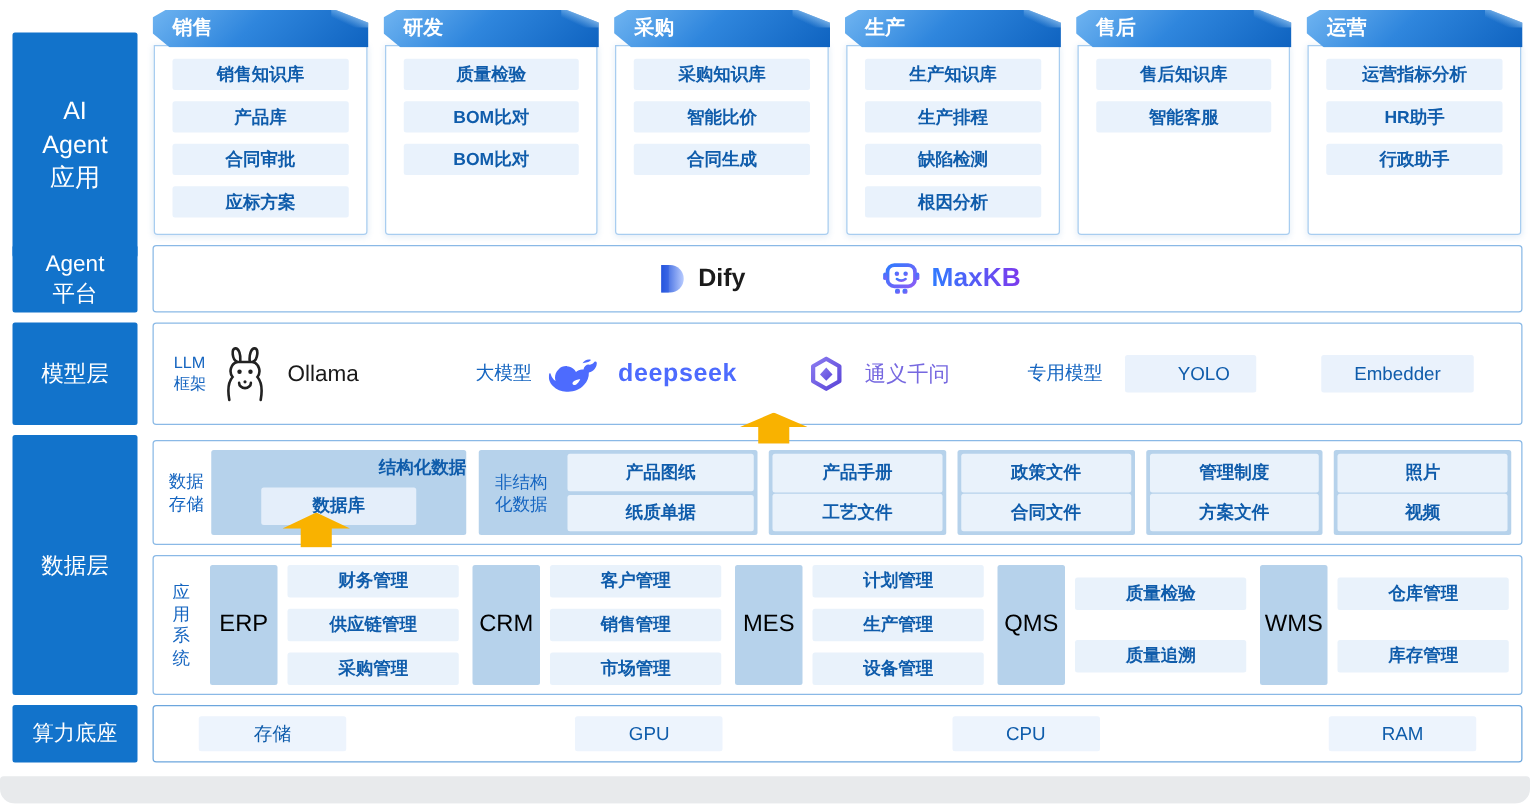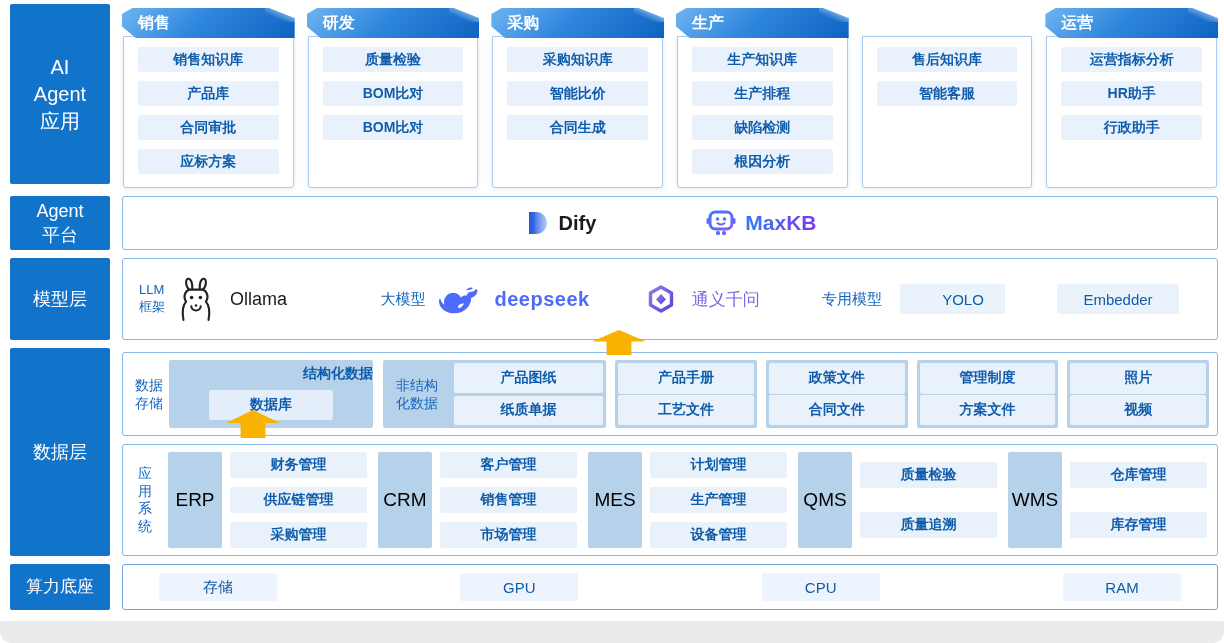--- a/index.html
+++ b/index.html
@@ -3,21 +3,21 @@
 <meta charset="utf-8">
 <style>
   * { margin:0; padding:0; box-sizing:border-box; }
   html,body { width:1224px; height:643px; background:#fff; font-family:"Liberation Sans","DejaVu Sans",sans-serif; }
   #page { position:relative; width:1224px; height:643px; background:#fff; overflow:hidden; }
 
   
   .rail-block { position:absolute; left:10px; width:100px; background:#1273cb; color:#fff;
     display:flex; align-items:center; justify-content:center; text-align:center;
     white-space:pre-line; border-radius:2px; line-height:1.35; }
-  #rail-0 { top:4px;  height:180px; font-size:20px; }
+  #rail-0 { top:26px;  height:180px; font-size:20px; }
   #rail-1 { top:196px; height:54px; font-size:18px; }
   #rail-2 { top:258px; height:82px; font-size:18px; }
   #rail-3 { top:348px; height:208px; font-size:18px; }
   #rail-4 { top:564px; height:46px; font-size:17px; }
 
   
   #cards { position:absolute; left:122px; top:8px; width:1096px; height:180px;
     display:flex; gap:12px; }
   .card { flex:1; position:relative; }
   .card-header { position:absolute; top:0; left:0; right:0; height:30px; z-index:2;
@@ -150,20 +150,21 @@
     <div class="card">
       <div class="card-header">生产</div>
       <div class="card-body">
         <div class="card-pill">生产知识库</div>
         <div class="card-pill">生产排程</div>
         <div class="card-pill">缺陷检测</div>
         <div class="card-pill">根因分析</div>
       </div>
     </div>
     <div class="card">
+      <div class="card-header">售后</div>
       <div class="card-body">
         <div class="card-pill">售后知识库</div>
         <div class="card-pill">智能客服</div>
       </div>
     </div>
     <div class="card">
       <div class="card-header">运营</div>
       <div class="card-body">
         <div class="card-pill">运营指标分析</div>
         <div class="card-pill">HR助手</div>

